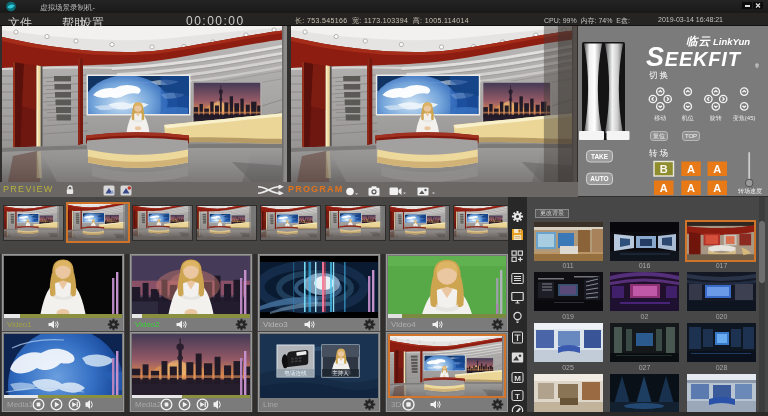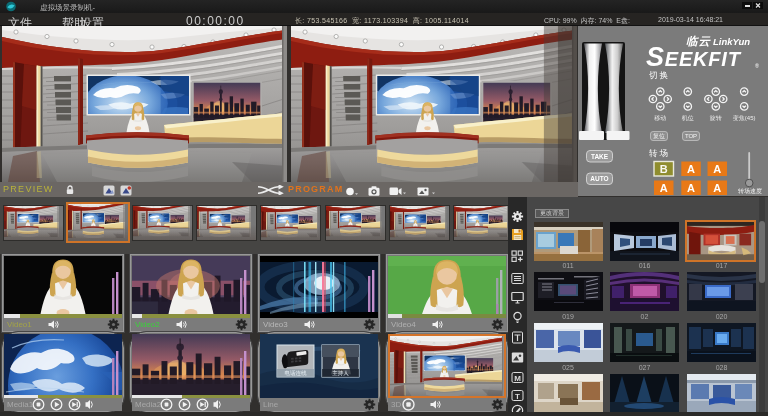--- a/index.html
+++ b/index.html
@@ -24,21 +24,21 @@
   #pvbar { left:0; top:182px; width:578px; height:15px; background:#6b6764; }
 
   #strip { left:0; top:197px; width:508px; height:57px; background:#464543; }
   .thumb { position:absolute; top:8px; width:61px; height:36px; border:1px solid #2e2d2b; overflow:hidden; background:#777;}
   .thumb svg { display:block; }
   .thumb::after { content:""; position:absolute; left:0; top:0; right:0; bottom:0;
     background:linear-gradient(rgba(0,0,0,0) 55%, rgba(60,38,28,0.28)); }
 
   .panel { position:absolute; width:122px; background:#787878; border:1px solid #989898; outline:1px solid #454545; }
   .vrow { top:254px; height:78px; }
-  .mrow { top:332px; height:80px;border-radius:16px; }
+  .mrow { top:332px; height:80px; }
   .vidarea { position:absolute; left:1px; top:1px; width:118px; height:62px; background:#000; overflow:hidden;}
   .marea  { position:absolute; left:1px; top:1px; width:118px; height:64px; background:#000; overflow:hidden;}
   .lblbar { position:absolute; left:1px; height:13px; width:118px; background:#7b7b7b; }
   .vrow .lblbar { top:63px; }
   .mrow .lblbar { top:65px; }
   .plabel { position:absolute; left:3px; top:2px; font-size:8px; color:#a8a8a8; }
 
   #rtool { left:508px; top:197px; width:19px; height:219px; background:#282828; }
   #browser { left:527px; top:197px; width:241px; height:219px; background:#474747; overflow:hidden;}
   .scthumb { position:absolute; width:69px; height:39px; overflow:hidden; background:#222; }

